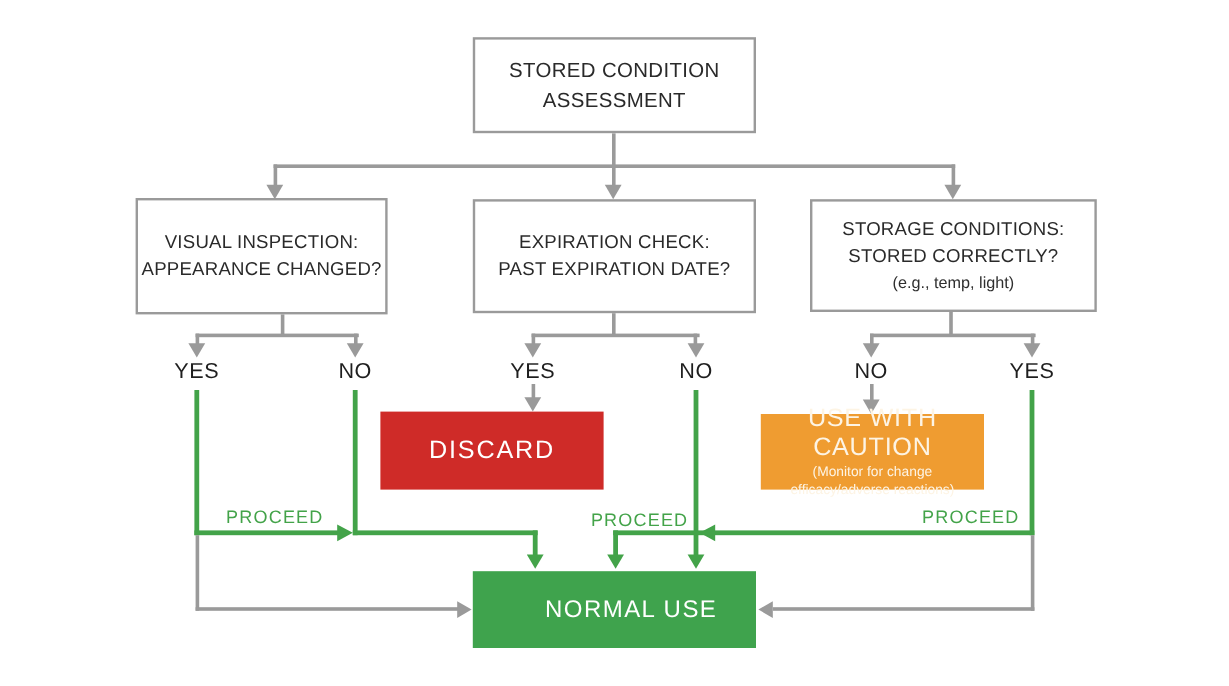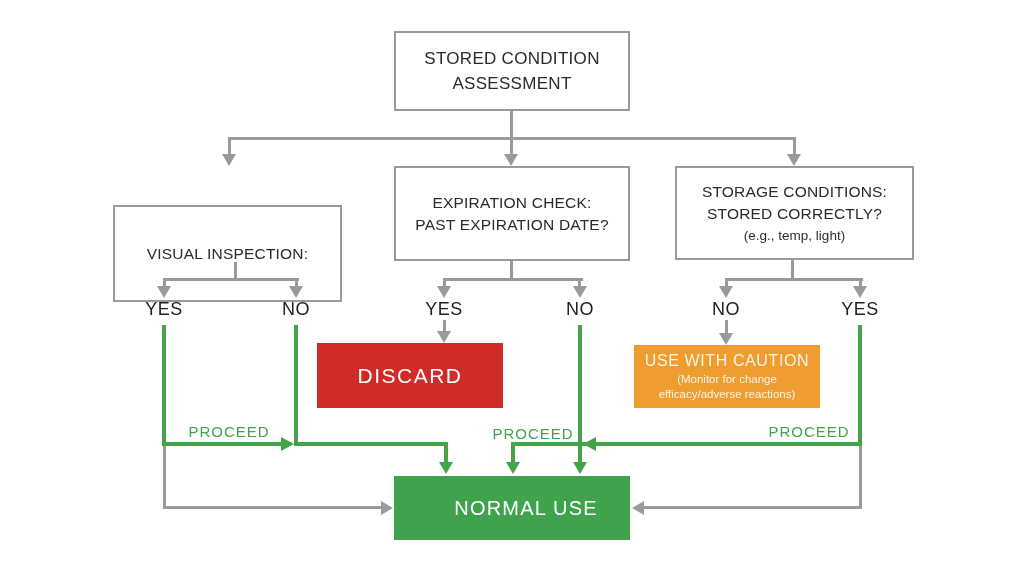--- a/index.html
+++ b/index.html
@@ -16,21 +16,21 @@
   .box .note{font-size:13.5px;line-height:1.3;margin-top:2px;color:#2f2f2f;max-width:192px;}
   .rootbox .t1{font-size:17px;line-height:1.5;letter-spacing:.3px;max-width:200px;}
   .fill{
     position:absolute;box-sizing:border-box;display:flex;flex-direction:column;
     align-items:center;justify-content:center;text-align:center;color:#ffffff;
   }
   .fill.red{background:#cf2b28;}
   .fill.orange{background:#ef9c31;}
   .fill.green{background:#3fa34d;}
   .fill .big{font-size:21px;letter-spacing:1.5px;}
-  .fill .med{font-size:16px;letter-spacing:.6px;color:#fdf4e4;}
+  .fill .med{font-size:21px;letter-spacing:.6px;color:#fdf4e4;}
   .fill .small{font-size:11.5px;line-height:1.3;margin-top:2px;color:#fdf4e4;max-width:172px;}
   .fill .nlabel{font-size:20px;letter-spacing:1.2px;}
   .yn{
     position:absolute;width:60px;text-align:center;font-size:18px;color:#1e1e1e;letter-spacing:.5px;
   }
   .proceed{
     position:absolute;width:96px;font-size:15px;color:#43a349;letter-spacing:1px;text-align:center;
   }
   .gl{position:absolute;background:#9a9a9a;}
   .gr{position:absolute;background:#43a349;}
@@ -52,22 +52,23 @@
   <div class="gl" style="left:228px;top:137px;width:3px;height:18px;"></div>
   <div class="gl" style="left:793px;top:137px;width:3px;height:18px;"></div>
   <div class="ah adg" style="left:222px;top:154px;"></div>
   <div class="ah adg" style="left:504px;top:154px;"></div>
   <div class="ah adg" style="left:787px;top:154px;"></div>
 
   <div class="box rootbox" style="left:394px;top:31px;width:236px;height:80px;">
     <div class="t1">STORED CONDITION ASSESSMENT</div>
   </div>
 
-  <div class="box" style="left:113px;top:165px;width:229px;height:97px;margin-top:40px;">
+  <div class="box" style="left:113px;top:165px;width:210px;height:97px;">
     <div class="t1">VISUAL INSPECTION:</div>
+    <div class="t2">APPEARANCE CHANGED?</div>
   </div>
 
   <div class="box" style="left:675px;top:166px;width:239px;height:94px;">
     <div class="t1">STORAGE CONDITIONS:</div>
     <div class="t2">STORED CORRECTLY?</div>
     <div class="note">(e.g., temp, light)</div>
   </div>
 
   <div class="box" style="left:394px;top:166px;width:236px;height:95px;">
     <div class="t1">EXPIRATION CHECK:</div>

